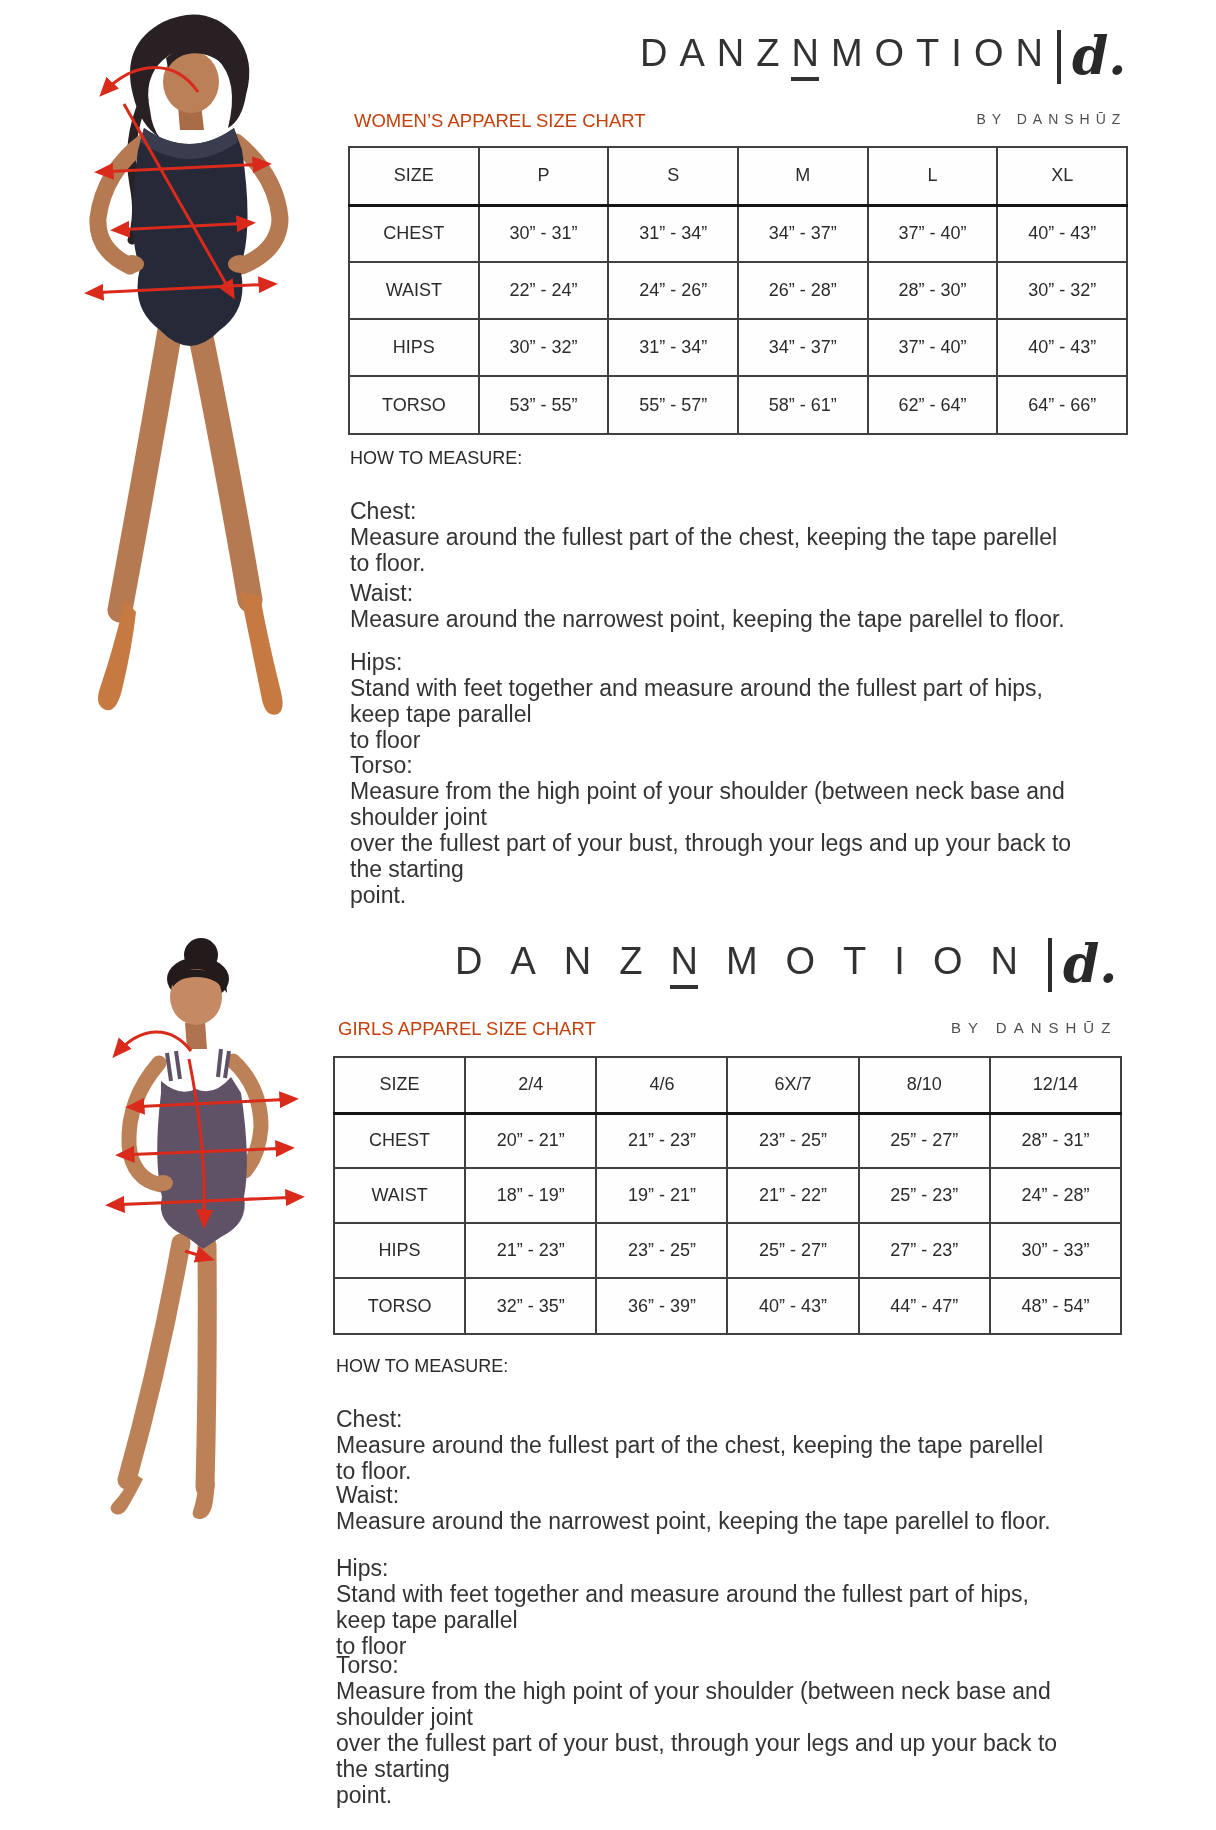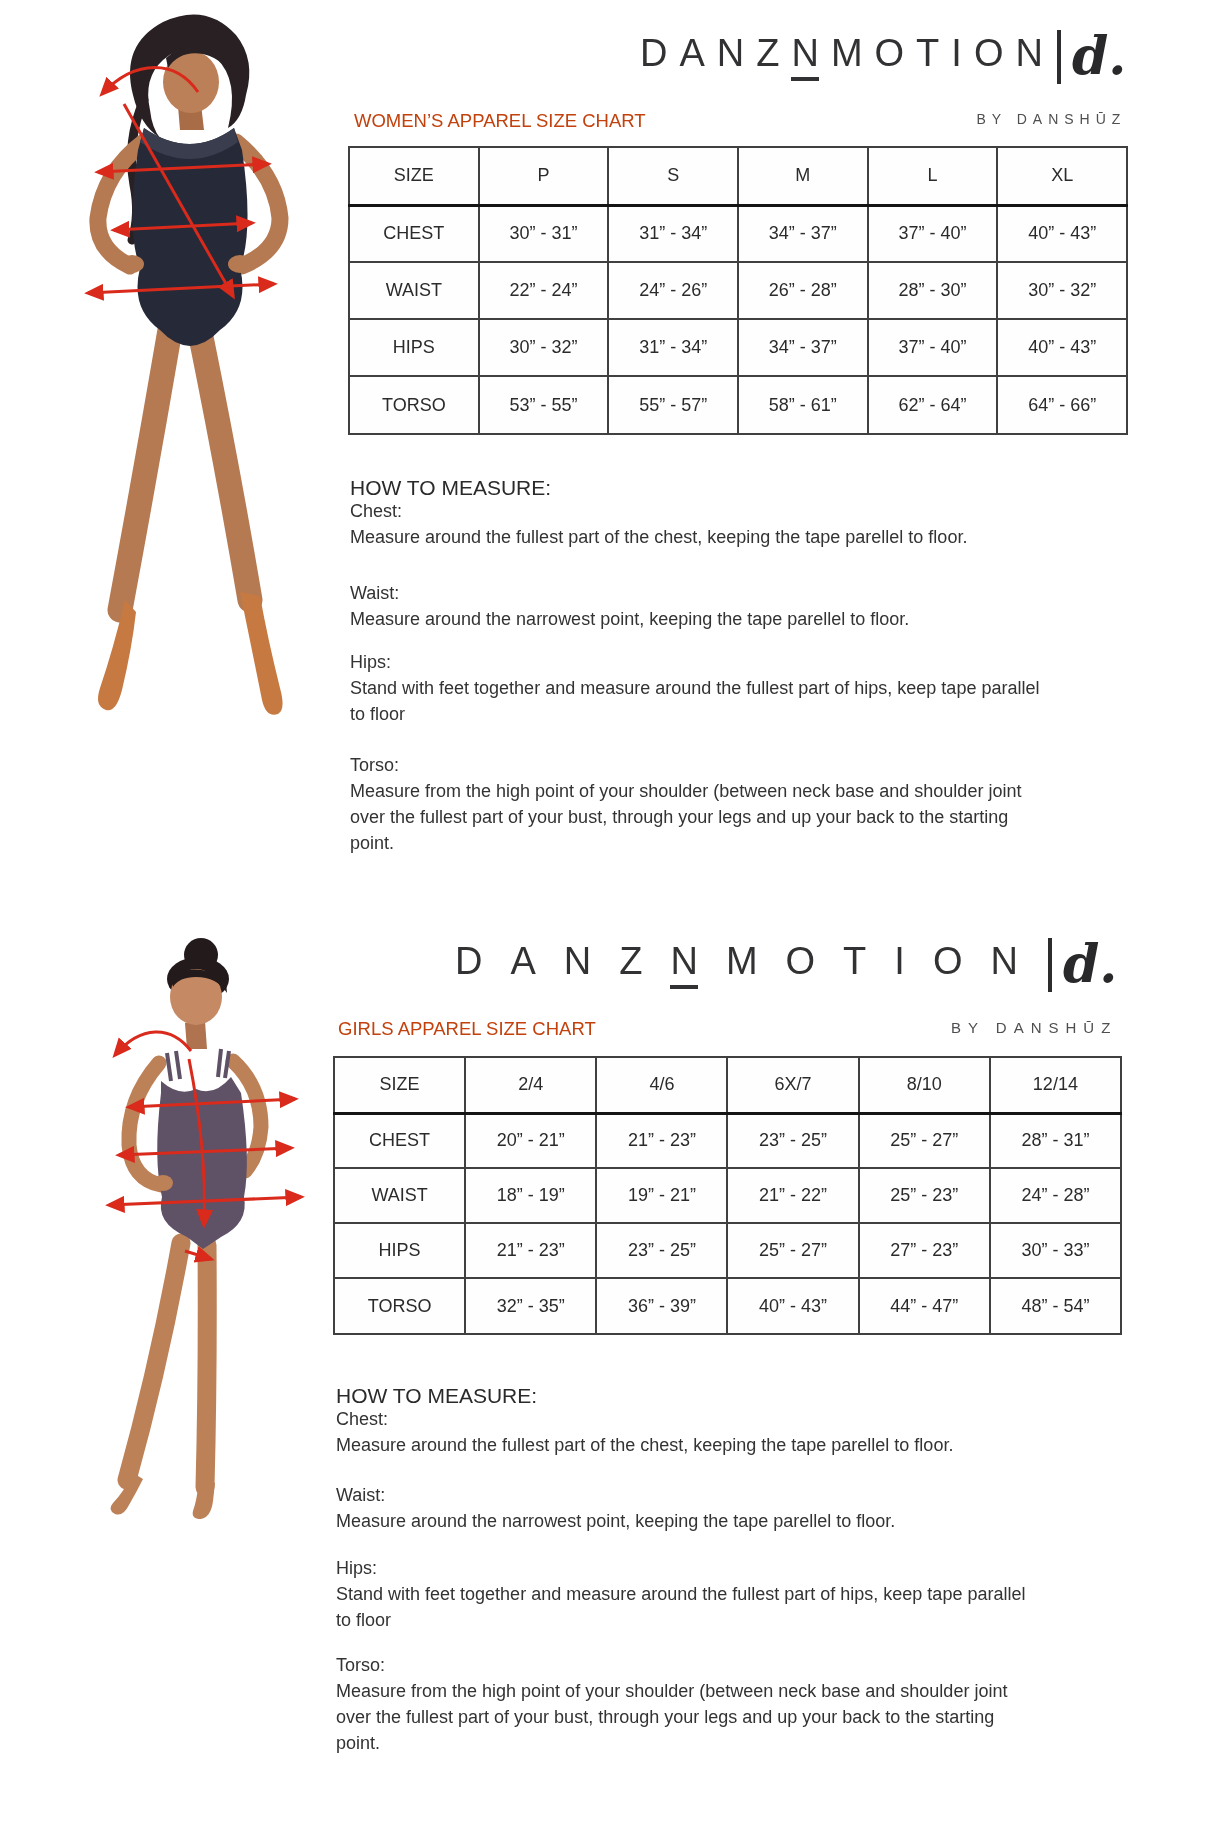--- a/index.html
+++ b/index.html
@@ -21,22 +21,22 @@
   .logo-bar { width:4px; height:54px; background:#2d2d2f; margin:0 11px 0 2px; }
   .logo-d {
     font-family:"DejaVu Serif", serif; font-style:italic; font-weight:bold;
     font-size:52px; line-height:44px; color:#29292b; transform:translateY(4px);
   }
   .logo-byline { margin-top:27px; font-size:14px; letter-spacing:6px; color:#4f4f52; white-space:nowrap; }
   .logo--two .logo-byline { font-size:15px; letter-spacing:7px; }
 
   
   .section-title { position:absolute; font-size:18.5px; color:#c2410c; }
-  .howto-heading { position:absolute; font-size:21px; color:#2a2a2a;margin-top:28px; }
-  .measure-item { position:absolute; width:722px; font-size:18px; line-height:26px; color:#333333; }
+  .howto-heading { position:absolute; font-size:18px; color:#2a2a2a; }
+  .measure-item { position:absolute; width:722px; font-size:23px; line-height:26px; color:#333333; }
 
   
   .size-table { position:absolute; border-collapse:collapse; table-layout:fixed; background:#fefefe; }
   .size-table td {
     border:2.4px solid #404040; text-align:center; vertical-align:middle;
     font-size:18px; color:#2b2b2b; padding:0;margin-left:25px;
   }
   .size-table tr.header-row td { border-bottom:3.6px solid #141414; }
 
   .figure { position:absolute; }

